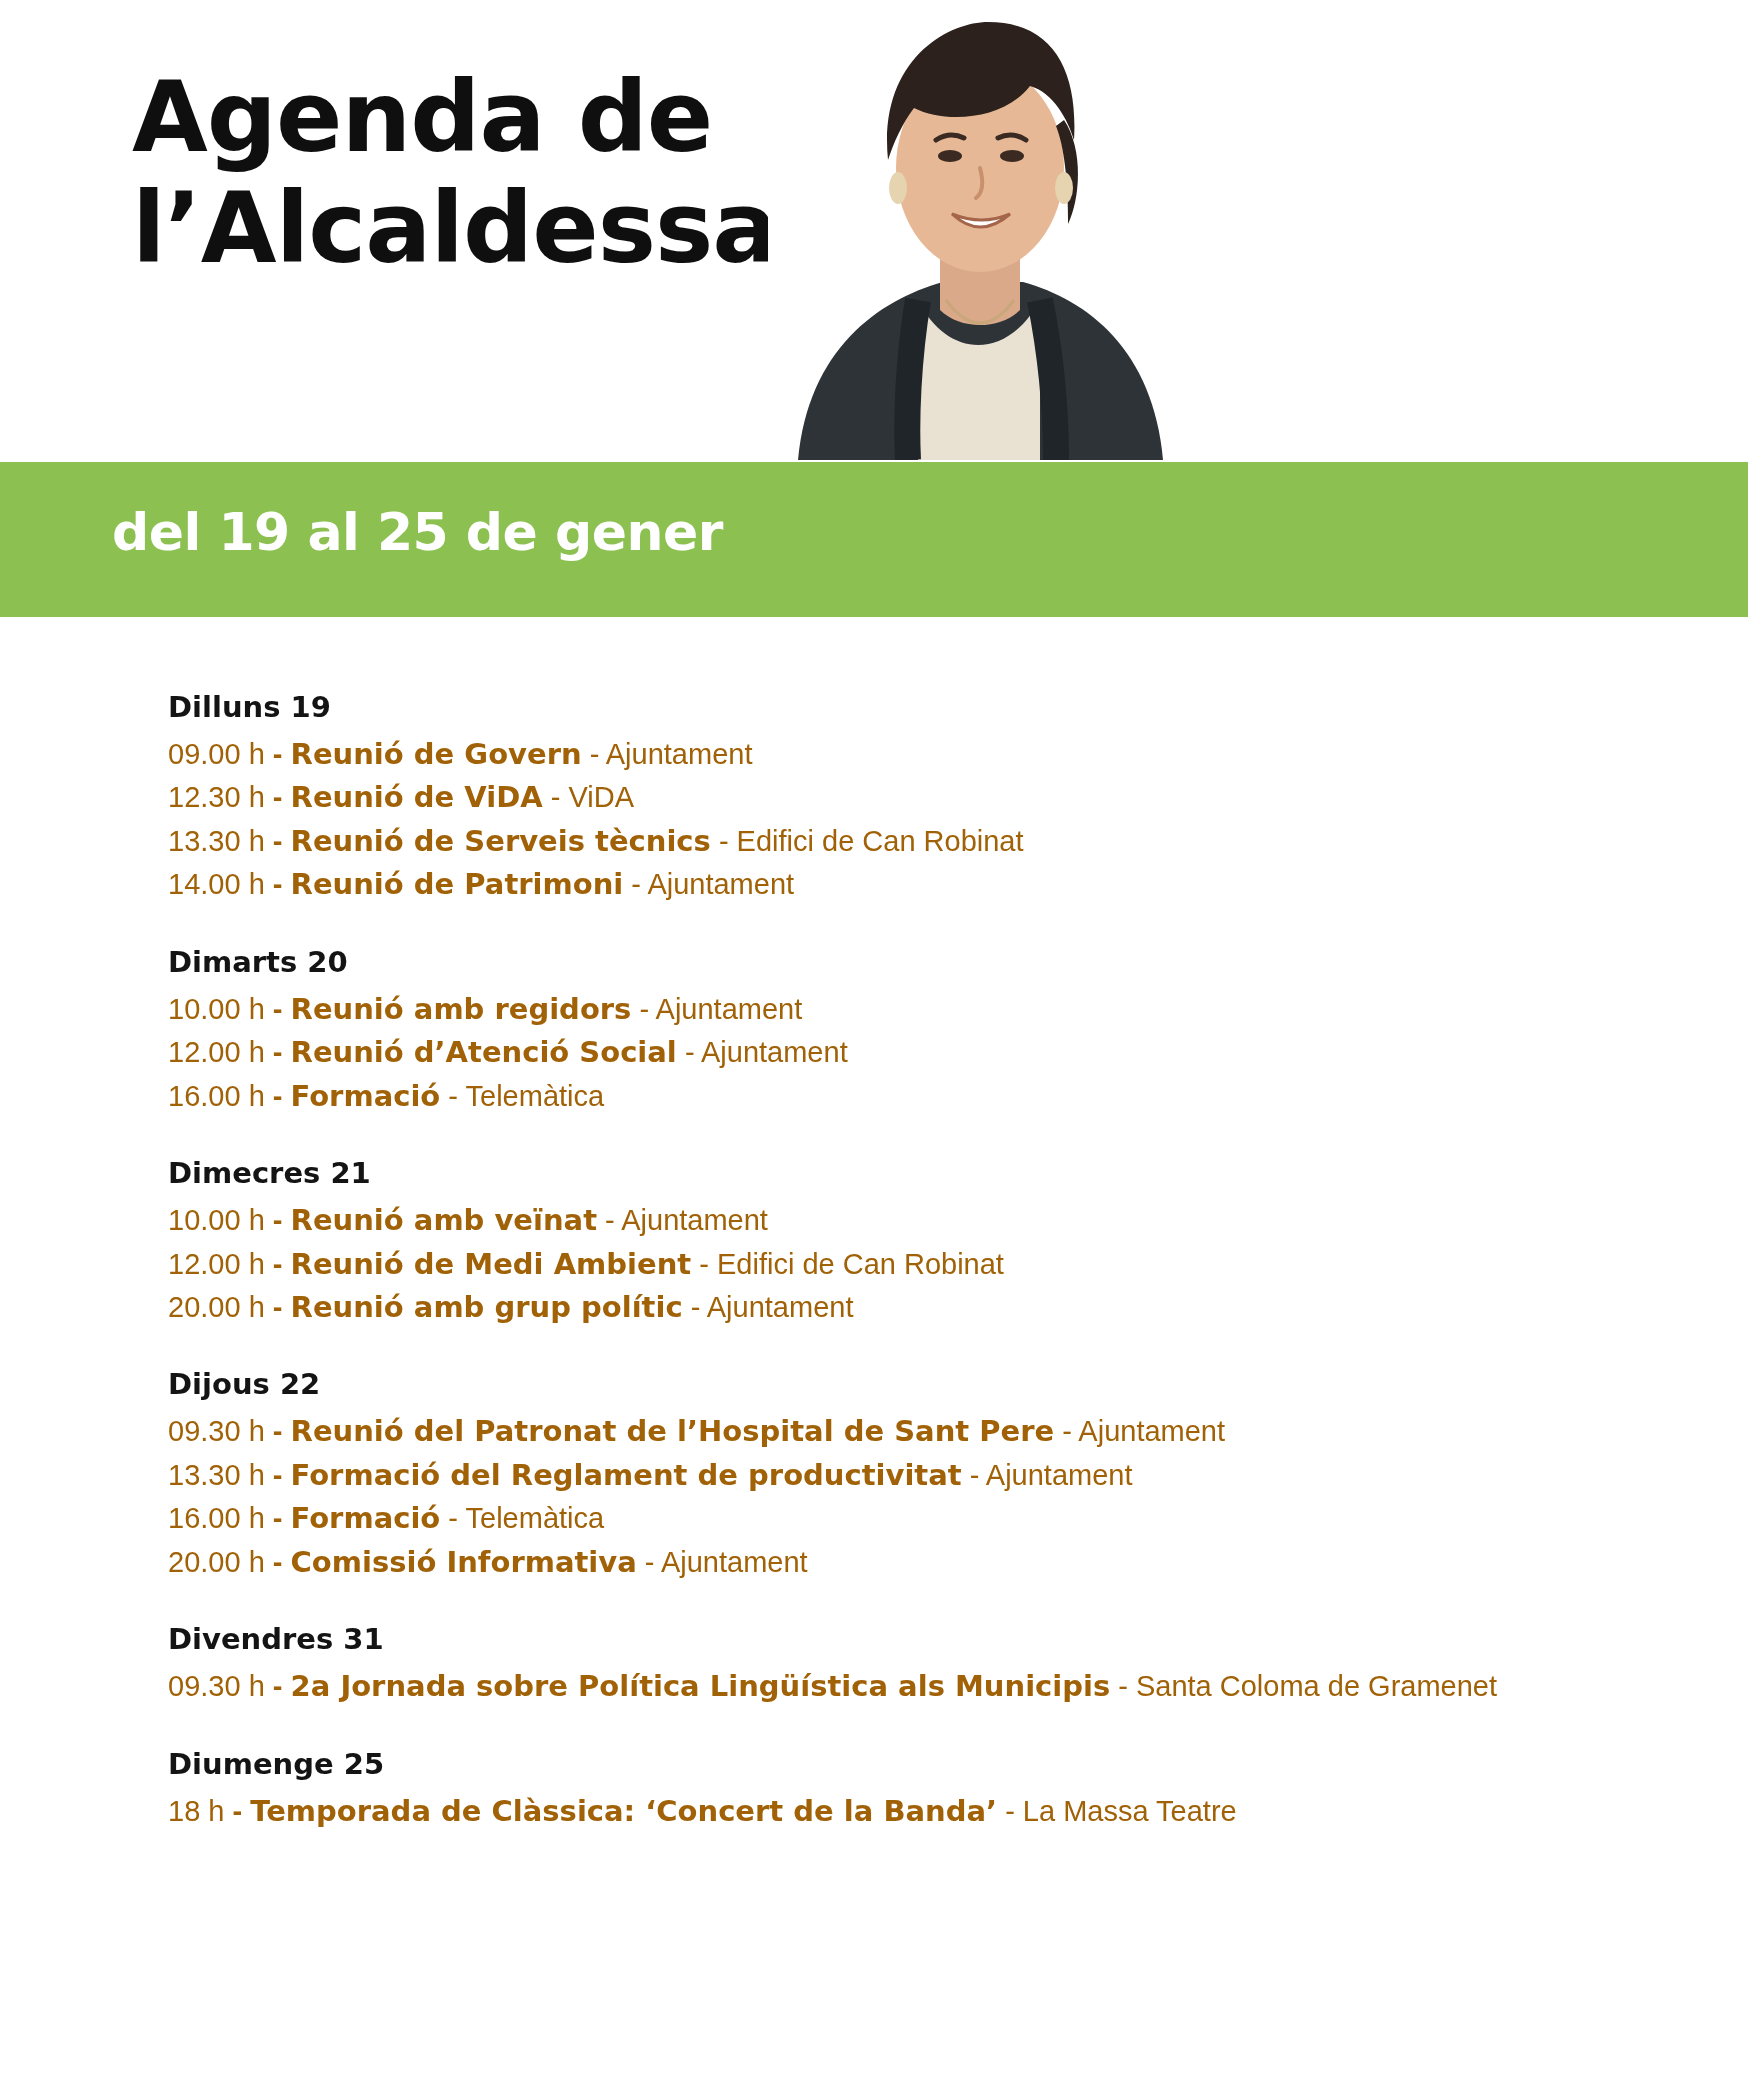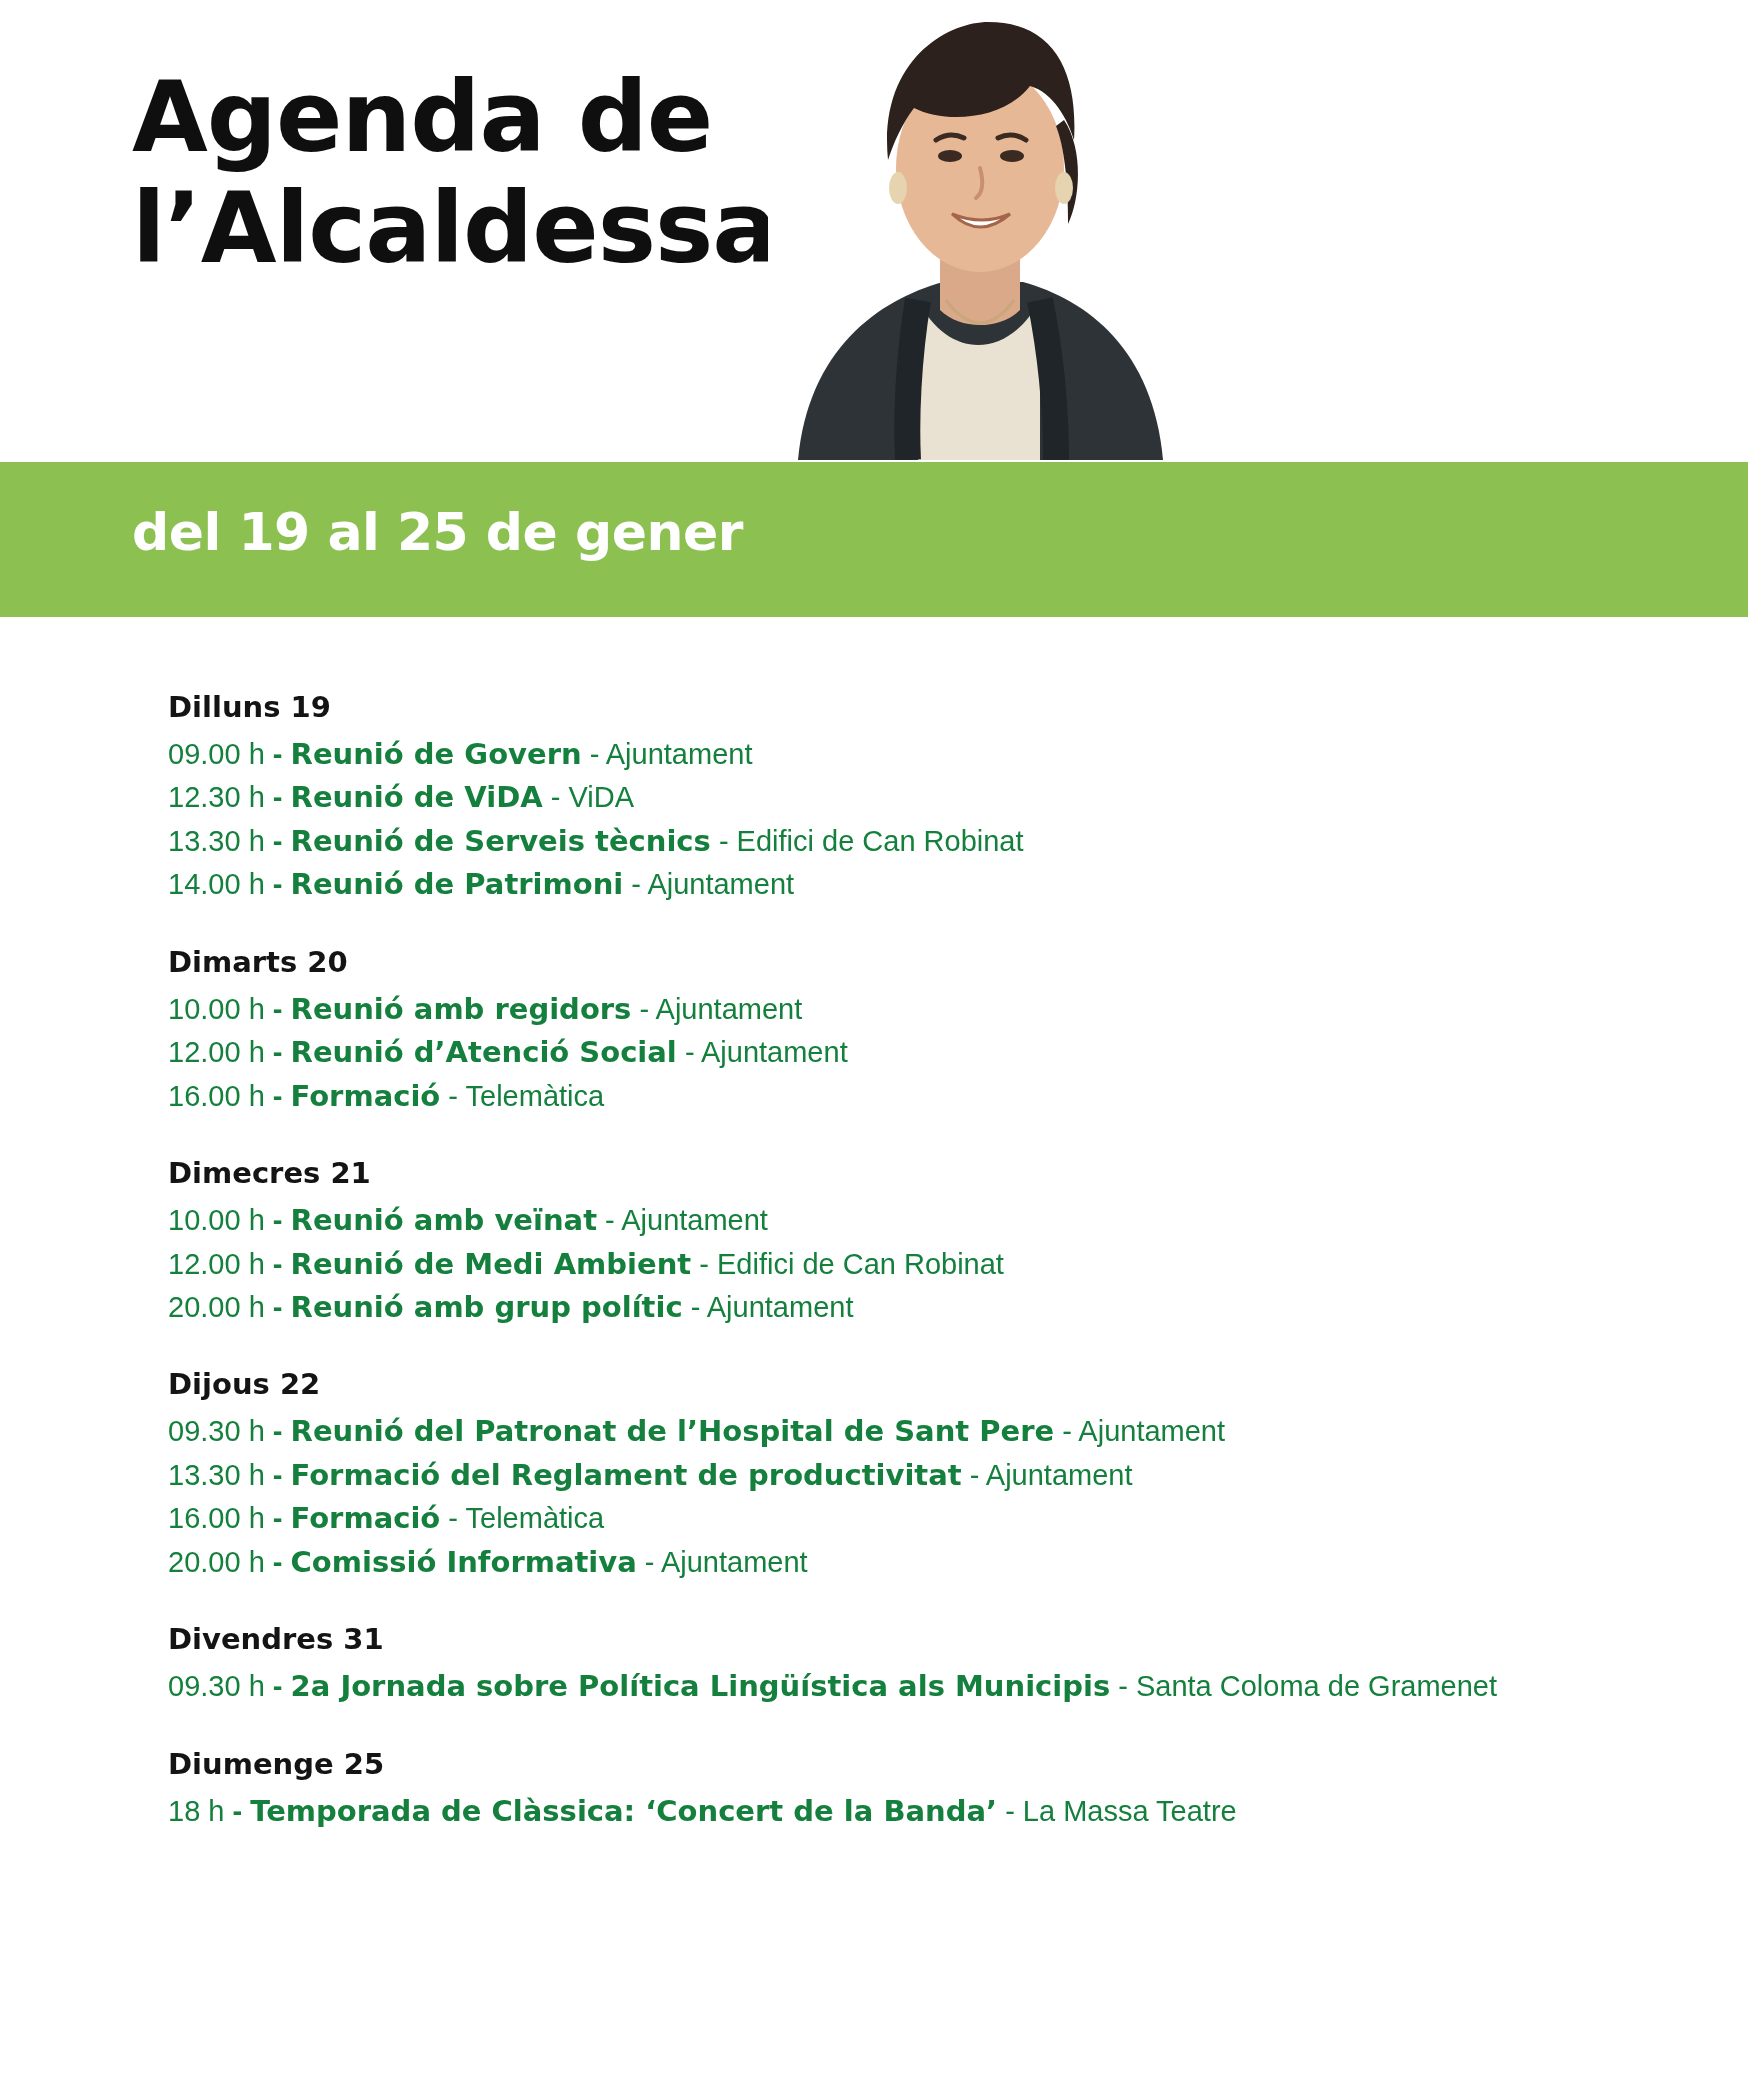--- a/index.html
+++ b/index.html
@@ -67,21 +67,20 @@
   }
   .band-title {
     position: absolute;
     left: 112px;
     top: 40px;
     font-family: "DejaVu Sans", sans-serif;
     font-weight: 700;
     font-size: 52px;
     color: #ffffff;
     letter-spacing: -0.5px;
-    margin-left: 20px;
   }
   .brand {
     position: absolute;
     right: 68px;
     top: 30px;
     display: flex;
     align-items: center;
     gap: 14px;
   }
   .brand-text {
@@ -110,21 +109,21 @@
   .day-name {
     font-family: "DejaVu Sans", sans-serif;
     font-weight: 700;
     font-size: 29px;
     color: #141414;
     margin-bottom: 11px;
   }
   .entry {
     font-size: 29px;
     line-height: 1.36;
-    color: #15803d;
+    color: #a16207;
     margin-bottom: 4px;
     font-family: "Liberation Sans", sans-serif;
   }
   .entry .time { font-weight: 400; }
   .entry .dash { font-weight: 700; }
   .entry .what {
     font-family: "DejaVu Sans", sans-serif;
     font-weight: 700;
   }
   .entry .where { font-weight: 400; }

